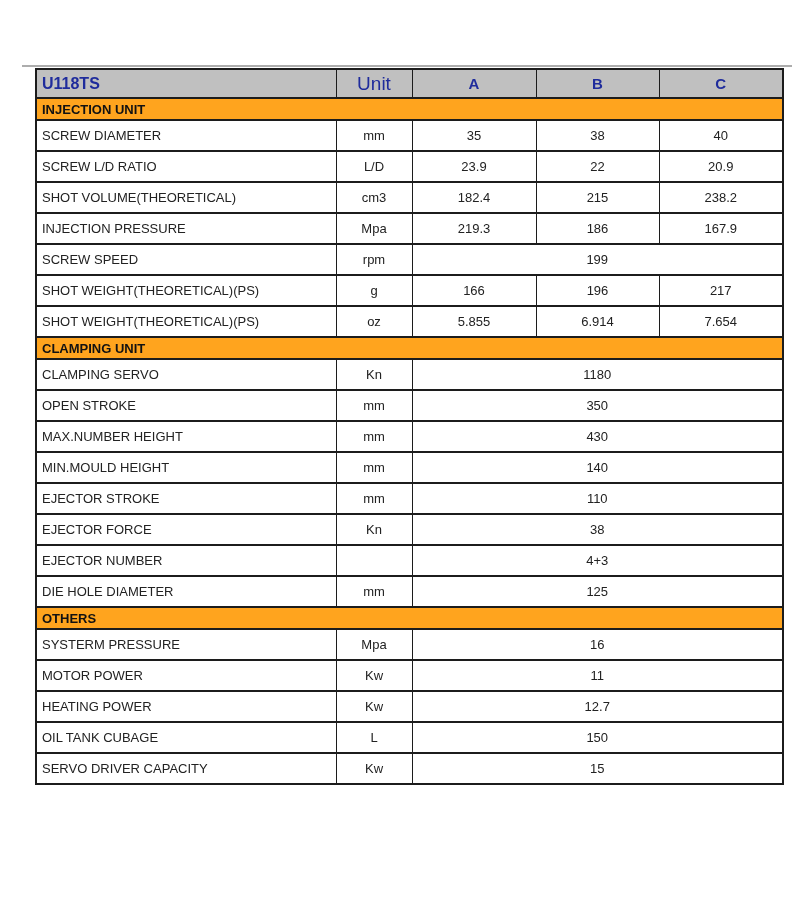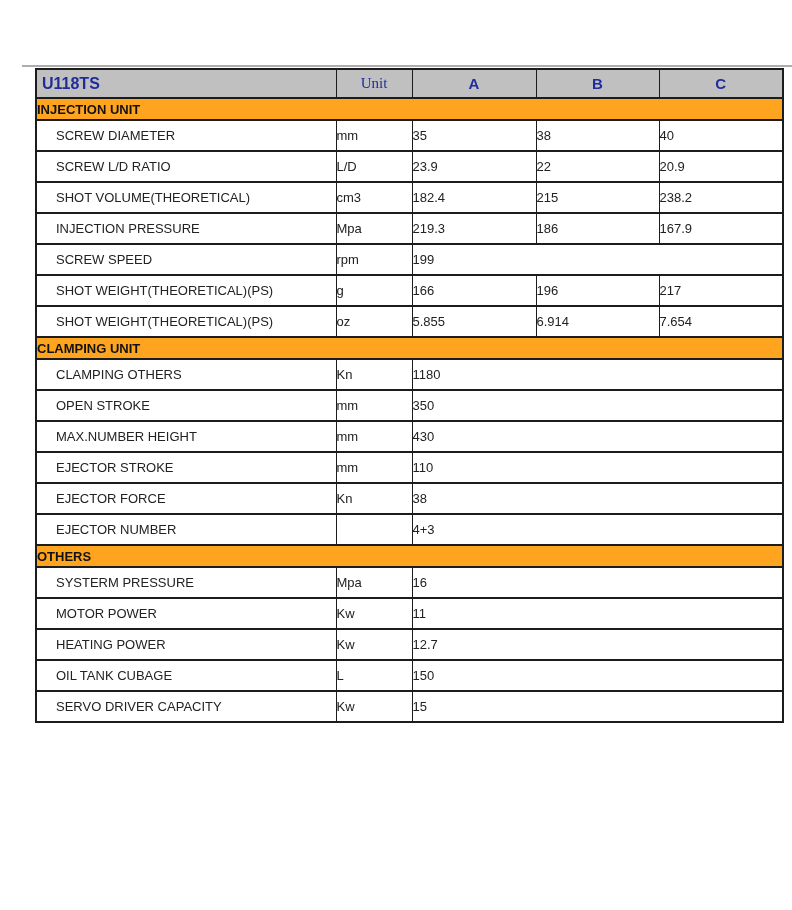--- a/index.html
+++ b/index.html
@@ -49,51 +49,52 @@
   }
   th.model {
     text-align: left;
     padding-left: 5px;
     font-size: 16px;
     font-weight: bold;
     margin-top: 32px;
   }
   th.unith {
     text-align: center;
-    font-family: Liberation Serif, serif;
-    font-size: 15px;
+    font-family: Liberation Sans, sans-serif;
+    font-size: 19px;
     font-weight: normal;
     margin-left: 35px;
   }
   th.grade {
     text-align: center;
     font-size: 15px;
     font-weight: bold;
   }
   tr.sec td {
     height: 20px;
     background: var(--orange, #FFA41E);
     color: #121212;
     font-size: 13px;
     font-weight: bold;
     text-align: left;
+    padding-left: 5px;
     vertical-align: middle;
   }
   tr.r td {
     height: 29px;
     font-size: 13px;
     vertical-align: middle;
     background: #ffffff;
   }
   td.name {
     text-align: left;
-    padding-left: 19px;
+    padding-left: 5px;
   }
   td.unit, td.val {
-    text-align: left;
+    text-align: center;
   }
 </style>
 </head>
 <body style="--orange: #FFA41E; --header-gray: #C0C0C0; --navy: #1F2C9C;">
 
 <div class="top-rule"></div>
 
 <table class="spec-table">
   <colgroup>
     <col style="width:300px">
@@ -159,49 +160,59 @@
       <td class="unit">oz</td>
       <td class="val">5.855</td>
       <td class="val">6.914</td>
       <td class="val">7.654</td>
     </tr>
 
     <tr class="sec">
       <td colspan="5">CLAMPING UNIT</td>
     </tr>
     <tr class="r">
-      <td class="name">CLAMPING OTHERS</td>
+      <td class="name">CLAMPING SERVO</td>
       <td class="unit">Kn</td>
       <td class="val" colspan="3">1180</td>
     </tr>
     <tr class="r">
       <td class="name">OPEN STROKE</td>
       <td class="unit">mm</td>
       <td class="val" colspan="3">350</td>
     </tr>
     <tr class="r">
       <td class="name">MAX.NUMBER HEIGHT</td>
       <td class="unit">mm</td>
       <td class="val" colspan="3">430</td>
+    </tr>
+    <tr class="r">
+      <td class="name">MIN.MOULD HEIGHT</td>
+      <td class="unit">mm</td>
+      <td class="val" colspan="3">140</td>
     </tr>
     <tr class="r">
       <td class="name">EJECTOR STROKE</td>
       <td class="unit">mm</td>
       <td class="val" colspan="3">110</td>
     </tr>
     <tr class="r">
       <td class="name">EJECTOR FORCE</td>
       <td class="unit">Kn</td>
       <td class="val" colspan="3">38</td>
     </tr>
     <tr class="r">
       <td class="name">EJECTOR NUMBER</td>
       <td class="unit"></td>
       <td class="val" colspan="3">4+3</td>
     </tr>
+    <tr class="r">
+      <td class="name">DIE HOLE DIAMETER</td>
+      <td class="unit">mm</td>
+      <td class="val" colspan="3">125</td>
+    </tr>
 
     <tr class="sec">
       <td colspan="5">OTHERS</td>
     </tr>
     <tr class="r">
       <td class="name">SYSTERM PRESSURE</td>
       <td class="unit">Mpa</td>
       <td class="val" colspan="3">16</td>
     </tr>
     <tr class="r">

